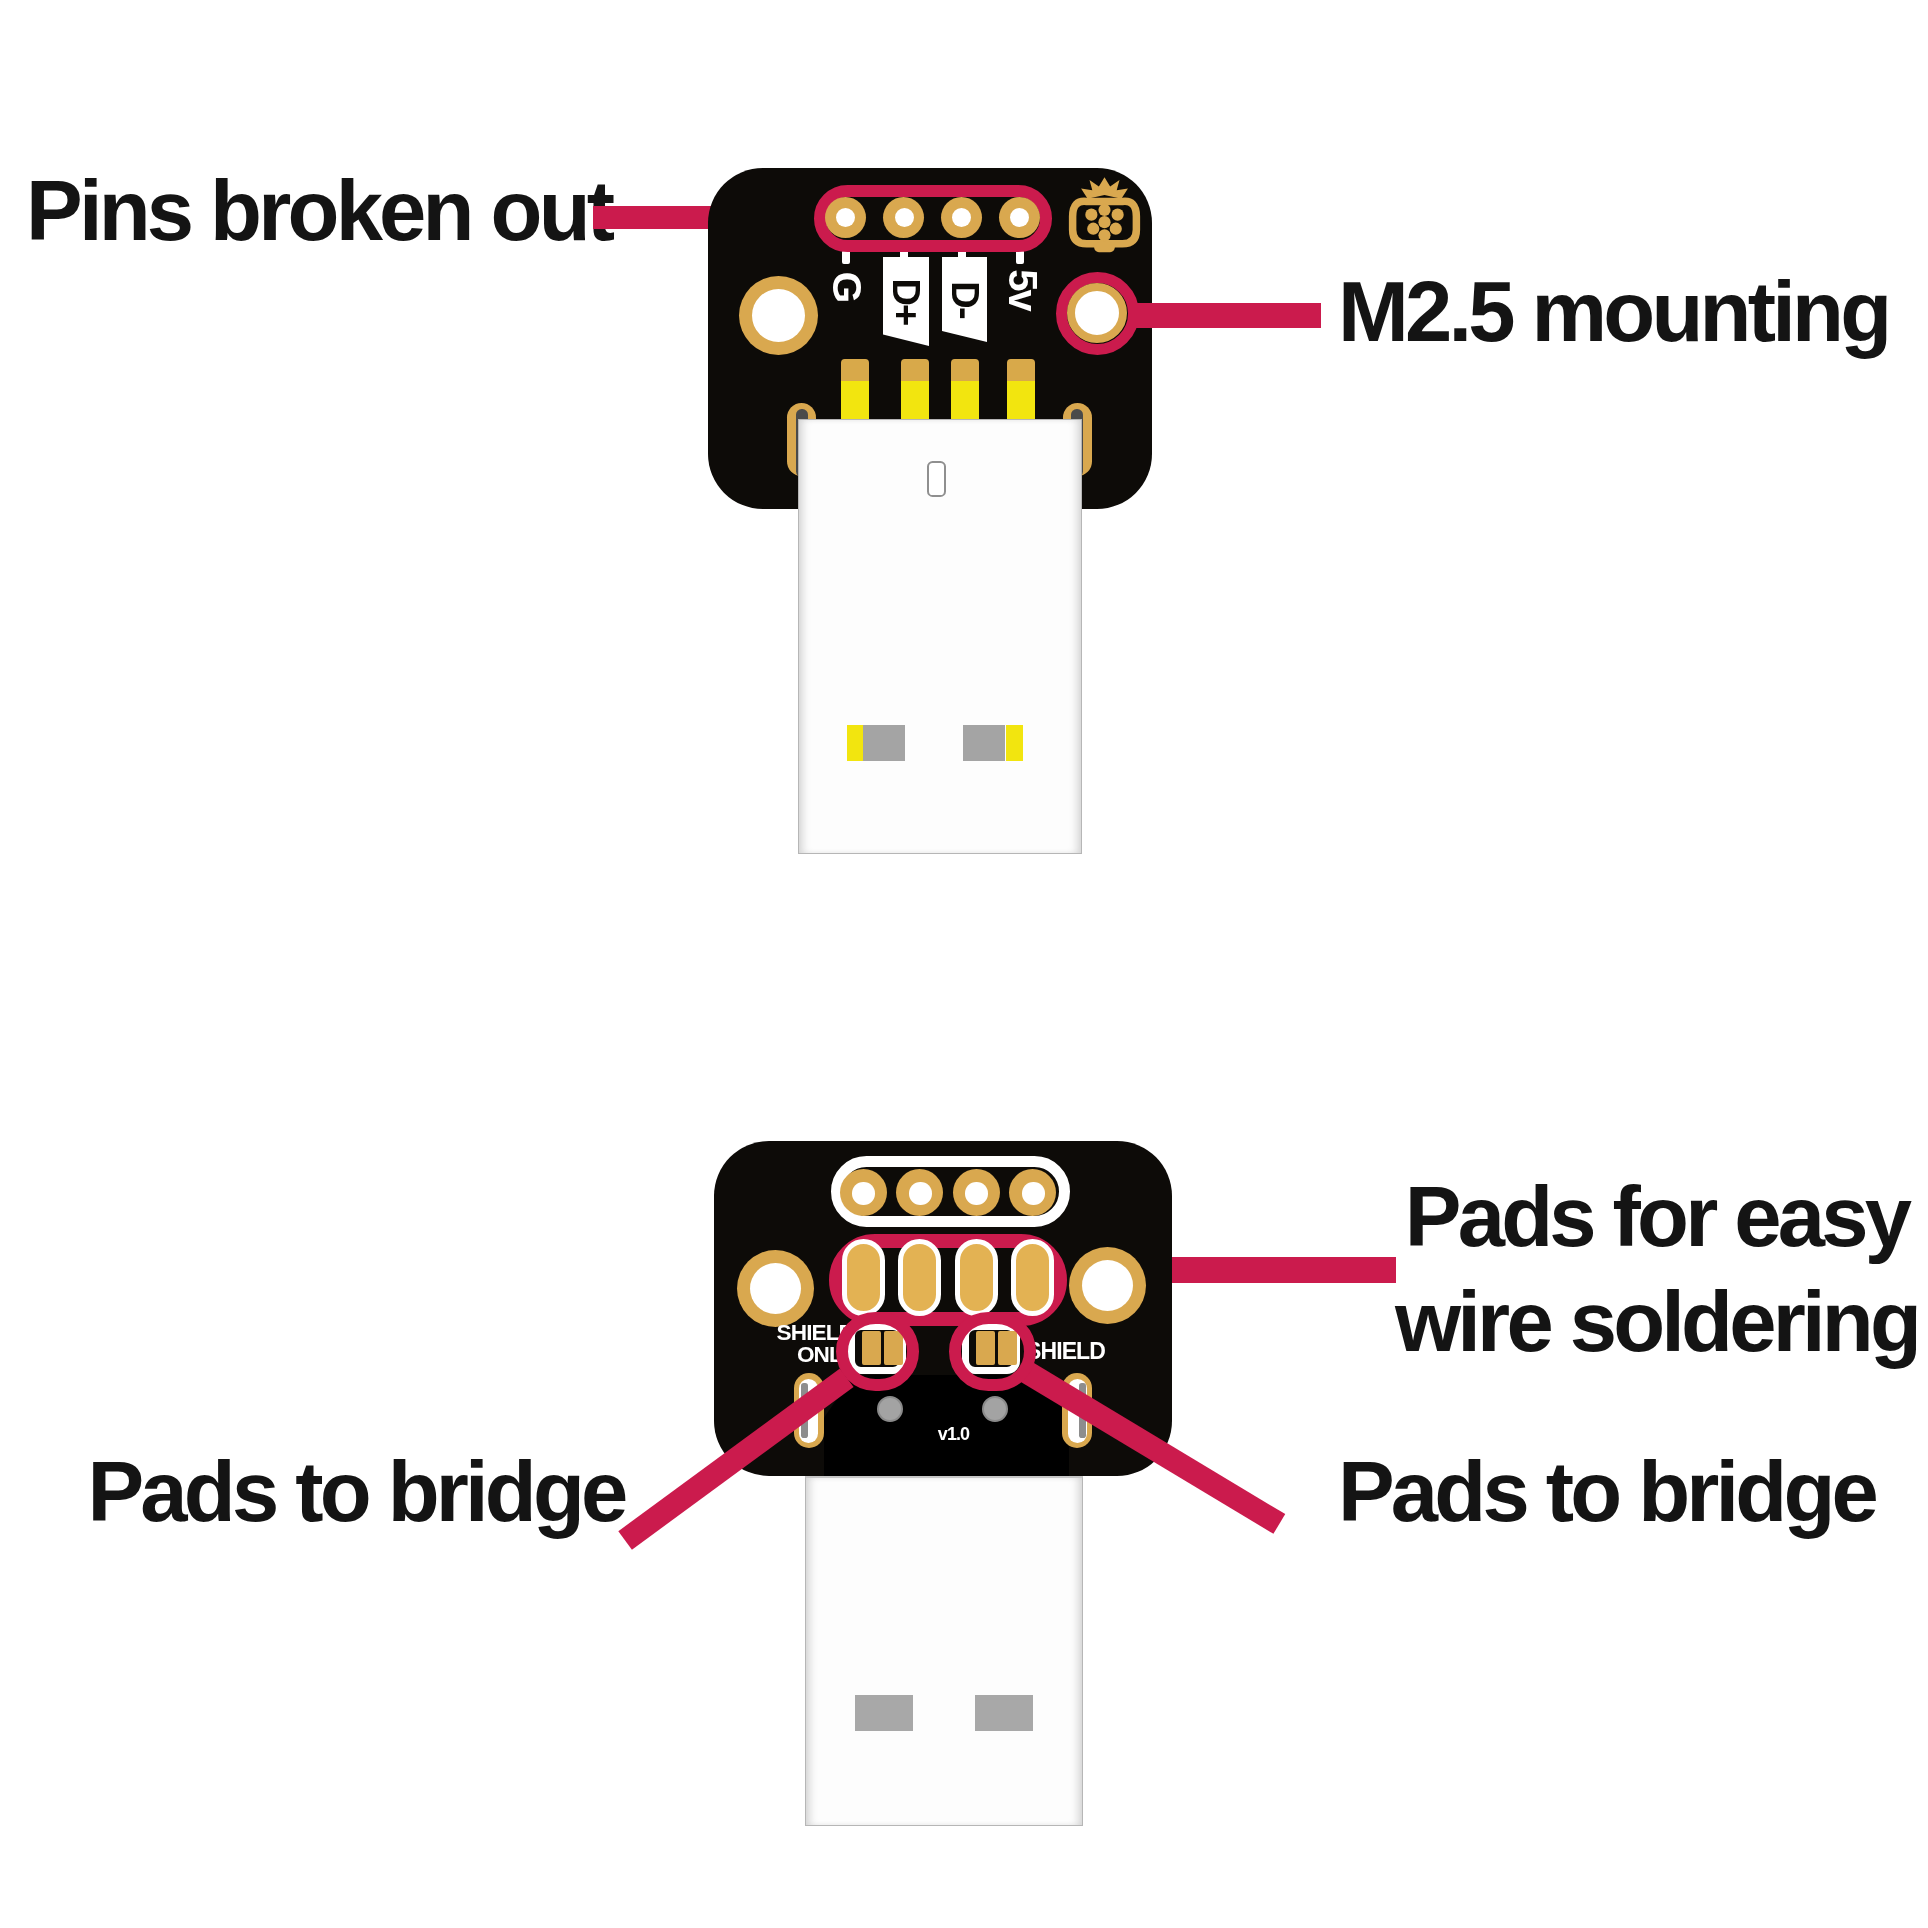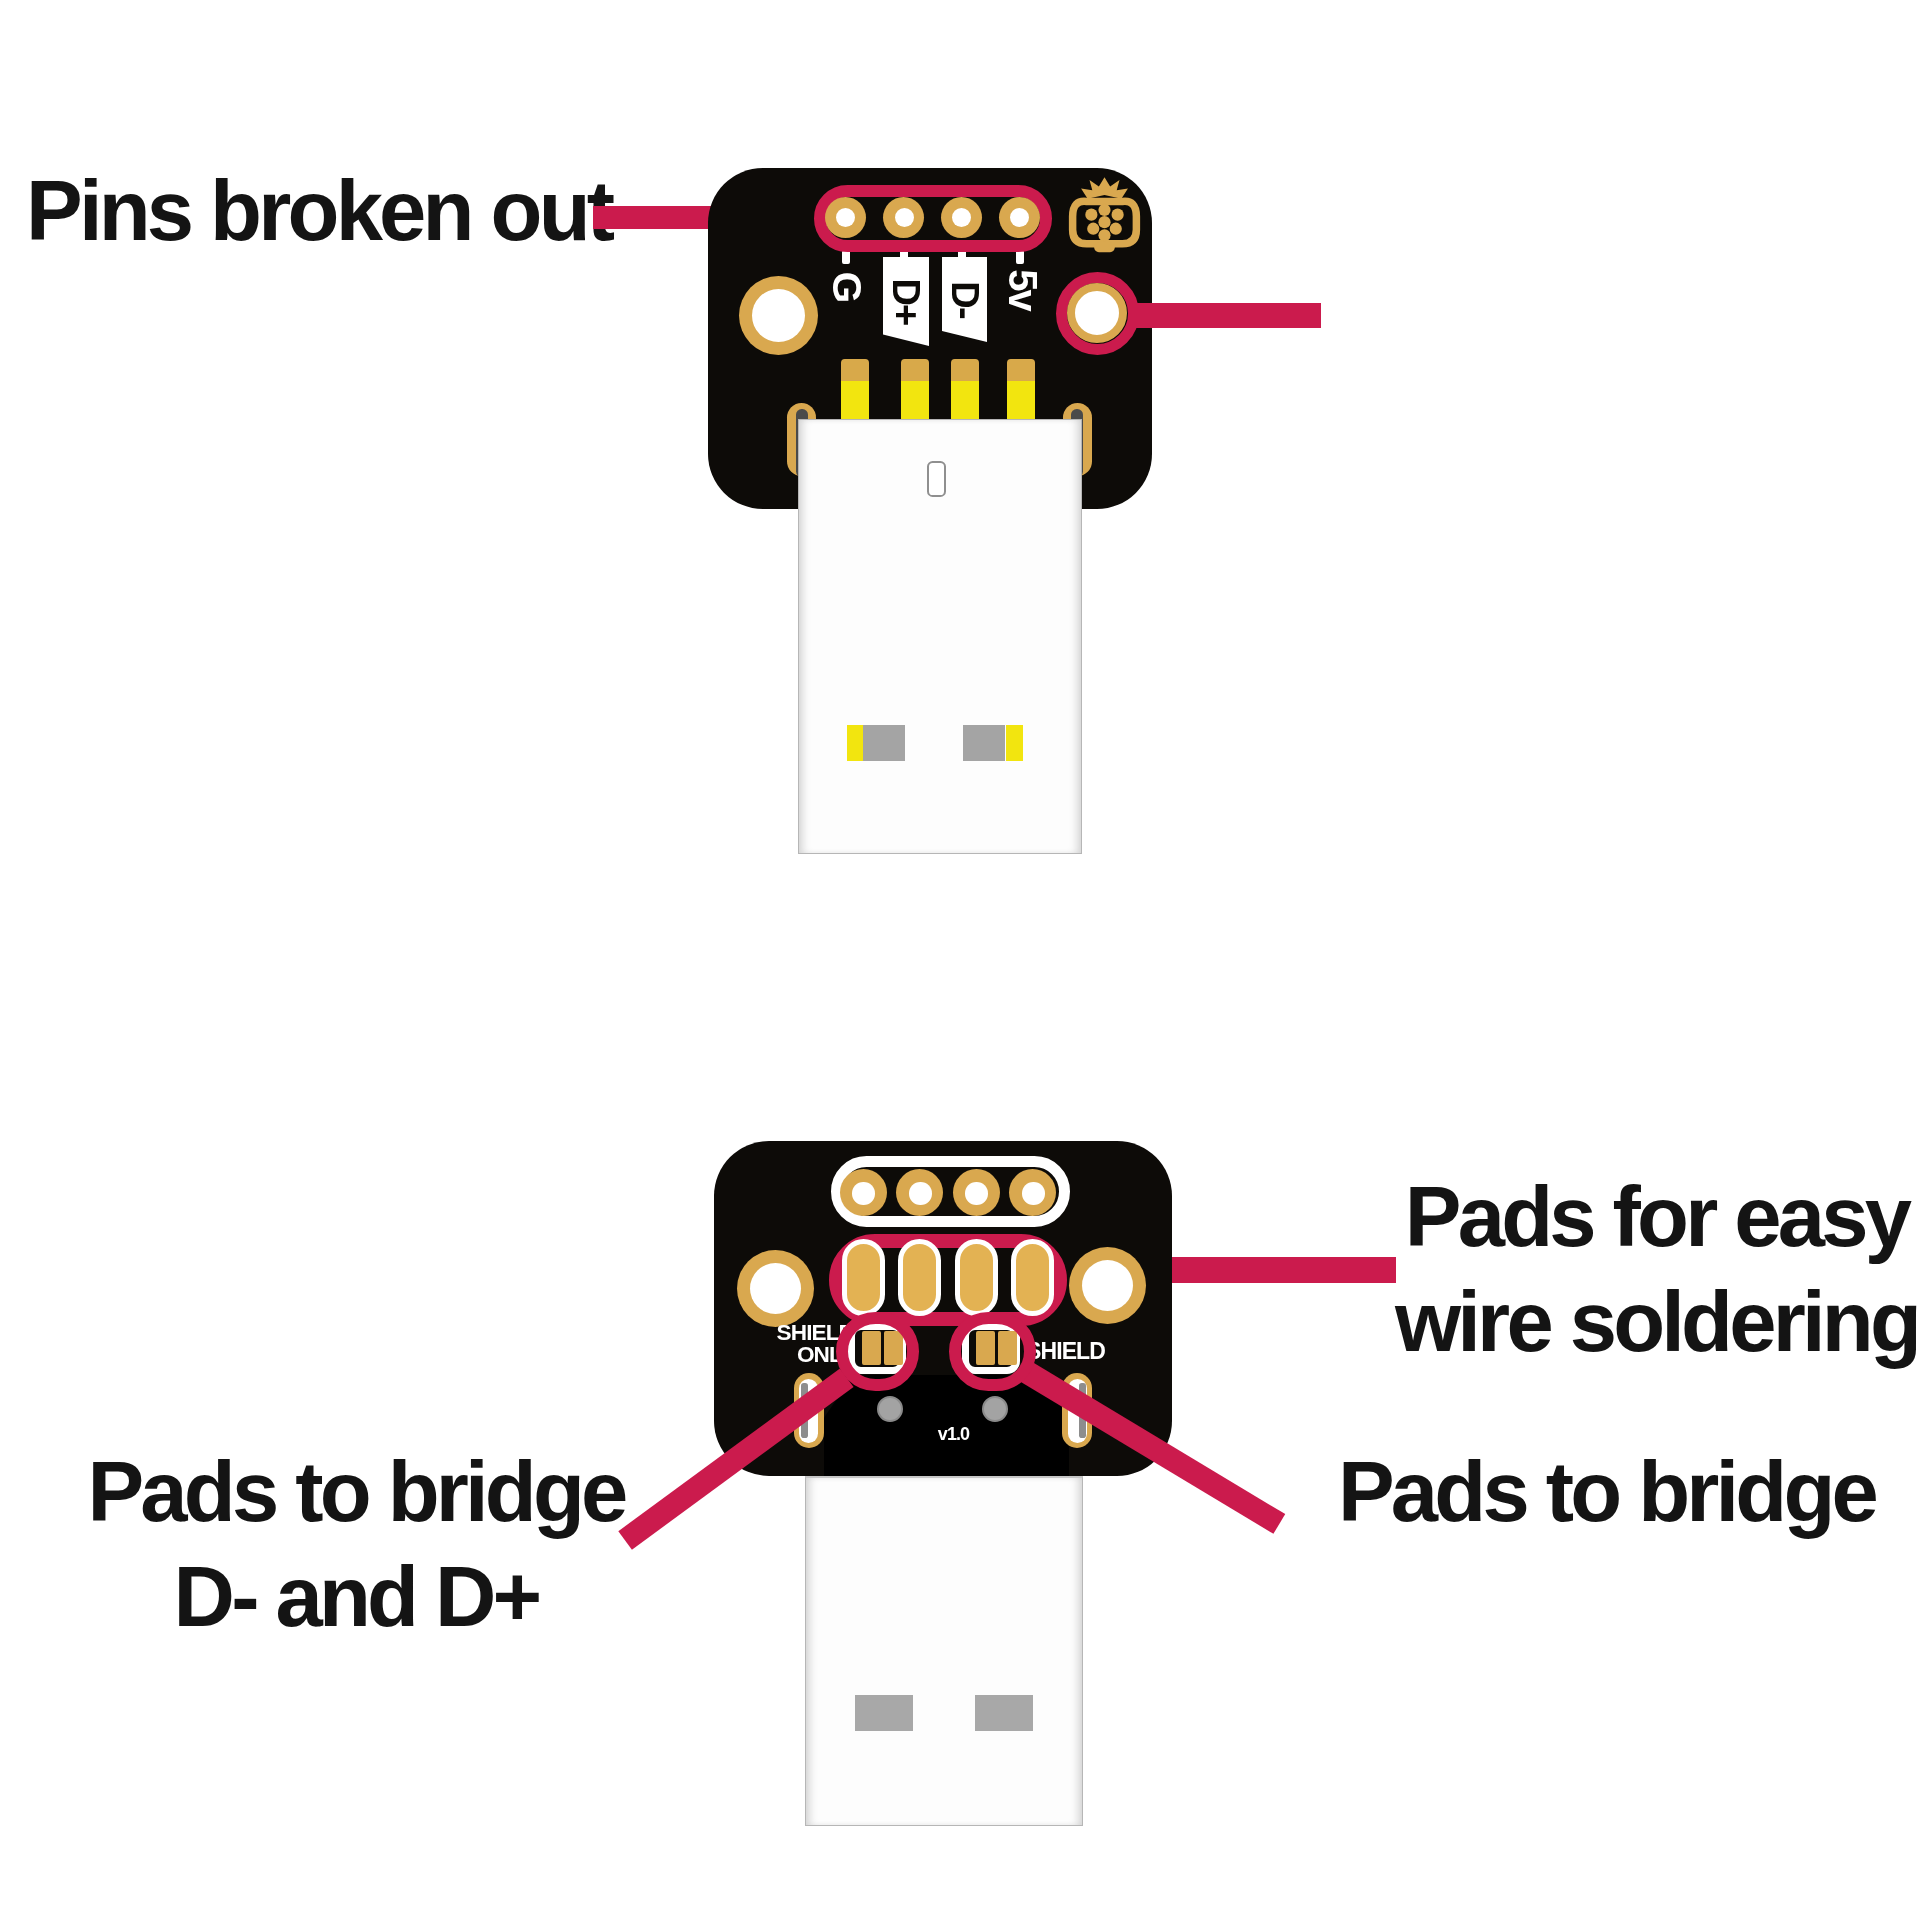--- a/index.html
+++ b/index.html
@@ -117,20 +117,21 @@
   <div class="goldpin" style="left:999px;top:197px;width:41px;height:41px;"></div>
   <div class="whitedot" style="left:836px;top:208px;width:19px;height:19px;"></div>
   <div class="whitedot" style="left:895px;top:208px;width:19px;height:19px;"></div>
   <div class="whitedot" style="left:952px;top:208px;width:19px;height:19px;"></div>
   <div class="whitedot" style="left:1010px;top:208px;width:19px;height:19px;"></div>
 
   <div class="cring" style="left:1056px;top:272px;width:83px;height:83px;border-radius:50%;border-width:11.3px;box-sizing:border-box;"></div>
   <div class="abs" style="left:1067px;top:283px;width:60px;height:60px;border-radius:50%;
        background:#ffffff;border:8.5px solid #d9a84f;box-sizing:border-box;"></div>
   <div class="cline" style="left:1135px;top:303px;width:186px;height:24.5px;"></div>
+  <div class="lbl" style="left:1338px;top:259px;">M2.5 mounting</div>
 
   <div class="lbl center" style="left:1346px;top:1164px;width:621px;">
     <div>Pads for easy</div>
     <div>wire soldering</div>
   </div>
   <div class="cline" style="left:1055px;top:1257px;width:341px;height:26px;"></div>
 
   <div class="board" style="left:714px;top:1141px;width:458px;height:335px;"></div>
   <div class="abs" style="left:824px;top:1375px;width:245px;height:102px;background:#000000;
        clip-path:polygon(12% 0,88% 0,100% 42%,100% 100%,0 100%,0 42%);"></div>
@@ -188,20 +189,19 @@
   <div class="cline" style="left:625px;top:1529px;width:275px;height:22.6px;
        transform:rotate(-36.3deg);transform-origin:left center;"></div>
   <div class="cline" style="left:1024px;top:1359px;width:298px;height:22.6px;
        transform:rotate(31deg);transform-origin:left center;"></div>
 
   <div class="cring" style="left:836px;top:1312px;width:83px;height:79px;border-radius:40px;box-sizing:border-box;"></div>
   <div class="cring" style="left:949px;top:1312px;width:87px;height:79px;border-radius:40px;box-sizing:border-box;"></div>
 
   <div class="lbl center" style="left:64px;top:1439px;width:584px;">
     <div>Pads to bridge</div>
-    <div>D- and D+</div>
   </div>
   <div class="lbl center" style="left:1305px;top:1439px;width:603px;">
     <div>Pads to bridge</div>
   </div>
 
 </div>
 
 
 </body></html>

